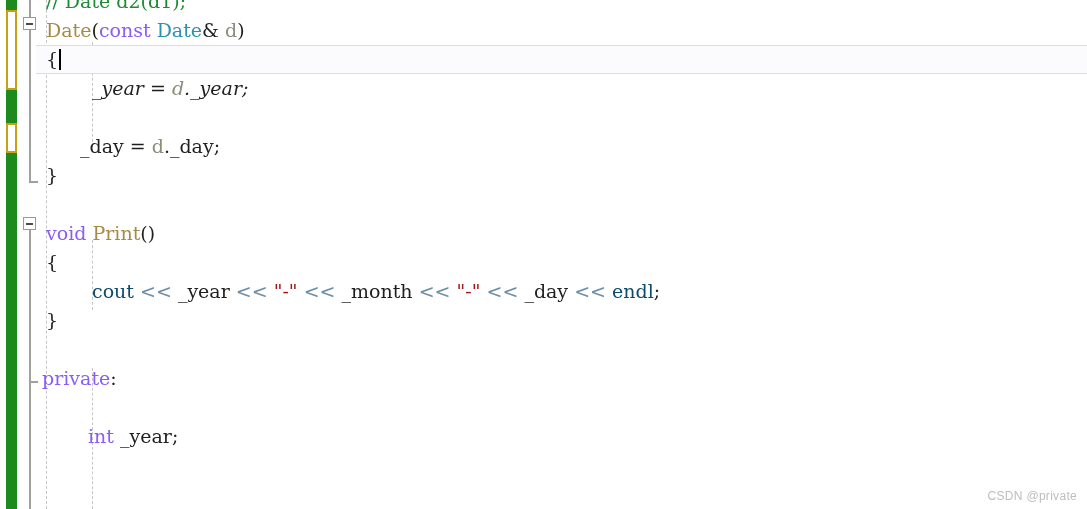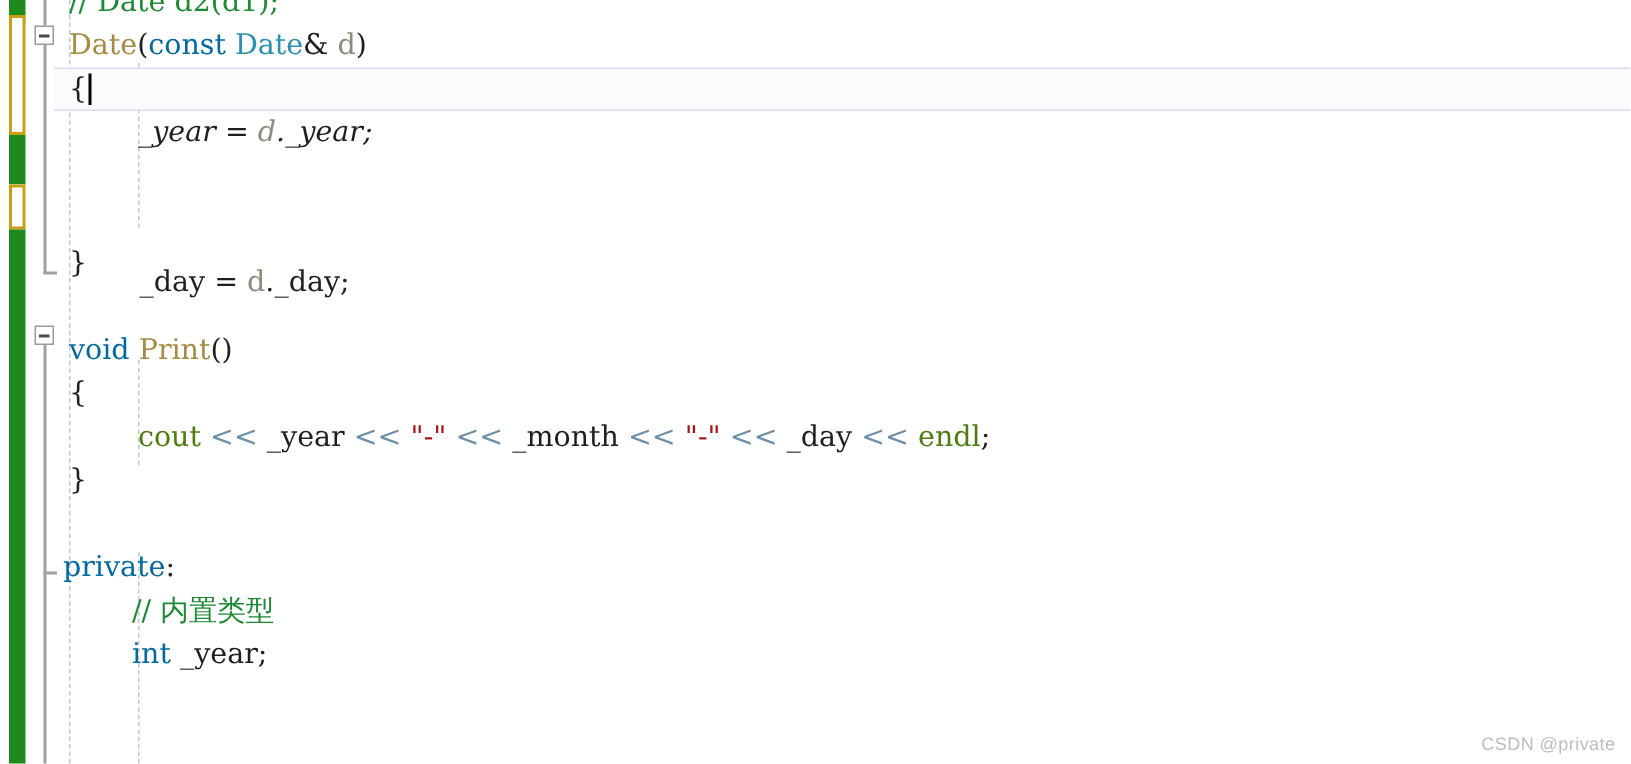--- a/index.html
+++ b/index.html
@@ -117,29 +117,29 @@
     font-size: 19px;
     white-space: pre;
     color: #1a1a1a;
   }
   .line.clipped {
     overflow: hidden;
   }
 
   
   .t-plain    { color: #1f1f1f; }
-  .t-keyword  { color: #0369a1; text-align: right; }
+  .t-keyword  { color: #8b5cf6; text-align: right; }
   .t-type     { color: #2b91af; }
   .t-func     { color: #a58b44; }
   .t-param    { color: #8c8c7a; }
   .t-comment  { color: #1f8a34; }
   .t-string   { color: #a31515; }
   .t-operator { color: #6d8fa8; }
   .t-punct    { color: #1f1f1f; }
-  .t-stream   { color: #4d7c0f; }
+  .t-stream   { color: #0c4a6e; }
 
   
   .caret {
     position: absolute;
     width: 2px;
     background: #000000;
   }
 
   
   .watermark {
@@ -184,30 +184,29 @@
       <div class="indent-guide" style="left: 92px; top: 368px; height: 141px; position: absolute;"></div>
     </div>
 
   <div class="current-line" style="top: 45px; height: 29px;"></div>
 
   <div class="code-layer">
       <div class="line clipped" style="top: -13px; left: 46px;"><span class="t-comment">// Date d2(d1);</span></div>
       <div class="line" style="top: 16px; left: 46px;"><span class="t-func">Date</span><span class="t-punct">(</span><span class="t-keyword">const</span><span class="t-plain"> </span><span class="t-type">Date</span><span class="t-plain">&amp; </span><span class="t-param">d</span><span class="t-punct">)</span></div>
       <div class="line" style="top: 45px; left: 46px;"><span class="t-plain">{</span></div>
       <div class="line" style="top: 74px; left: 92px; font-style: italic;"><span class="t-plain">_year = </span><span class="t-param">d</span><span class="t-plain">._year;</span></div>
-      <div class="line" style="top: 132px; left: 93px; margin-top: 42px;"><span class="t-plain">_day = </span><span class="t-param">d</span><span class="t-plain">._day;</span></div>
+      <div class="line" style="top: 132px; left: 80px;"><span class="t-plain">_day = </span><span class="t-param">d</span><span class="t-plain">._day;</span></div>
       <div class="line" style="top: 161px; left: 46px;"><span class="t-plain">}</span></div>
       <div class="line" style="top: 190px; left: 46px;"></div>
       <div class="line" style="top: 219px; left: 46px;"><span class="t-keyword">void</span><span class="t-plain"> </span><span class="t-func">Print</span><span class="t-punct">()</span></div>
       <div class="line" style="top: 248px; left: 46px;"><span class="t-plain">{</span></div>
       <div class="line" style="top: 277px; left: 92px;"><span class="t-stream">cout </span><span class="t-operator">&lt;&lt;</span><span class="t-plain"> _year </span><span class="t-operator">&lt;&lt;</span><span class="t-plain"> </span><span class="t-string">"-"</span><span class="t-plain"> </span><span class="t-operator">&lt;&lt;</span><span class="t-plain"> _month </span><span class="t-operator">&lt;&lt;</span><span class="t-plain"> </span><span class="t-string">"-"</span><span class="t-plain"> </span><span class="t-operator">&lt;&lt;</span><span class="t-plain"> _day </span><span class="t-operator">&lt;&lt;</span><span class="t-plain"> </span><span class="t-stream">endl</span><span class="t-plain">;</span></div>
       <div class="line" style="top: 306px; left: 46px;"><span class="t-plain">}</span></div>
       <div class="line" style="top: 335px; left: 46px;"></div>
       <div class="line" style="top: 364px; left: 42px;"><span class="t-keyword">private</span><span class="t-plain">:</span></div>
-      <div class="line" style="top: 393px; left: 88px;"><span class="t-comment">// 内置类型</span></div>
       <div class="line" style="top: 422px; left: 88px;"><span class="t-keyword">int</span><span class="t-plain"> _year;</span></div>
     </div>
 
   <div class="caret" style="left: 59.0938px; top: 49px; height: 21px;"></div>
 
   <div class="watermark">CSDN @private</div>
 
 </div>
 
 </body></html>

